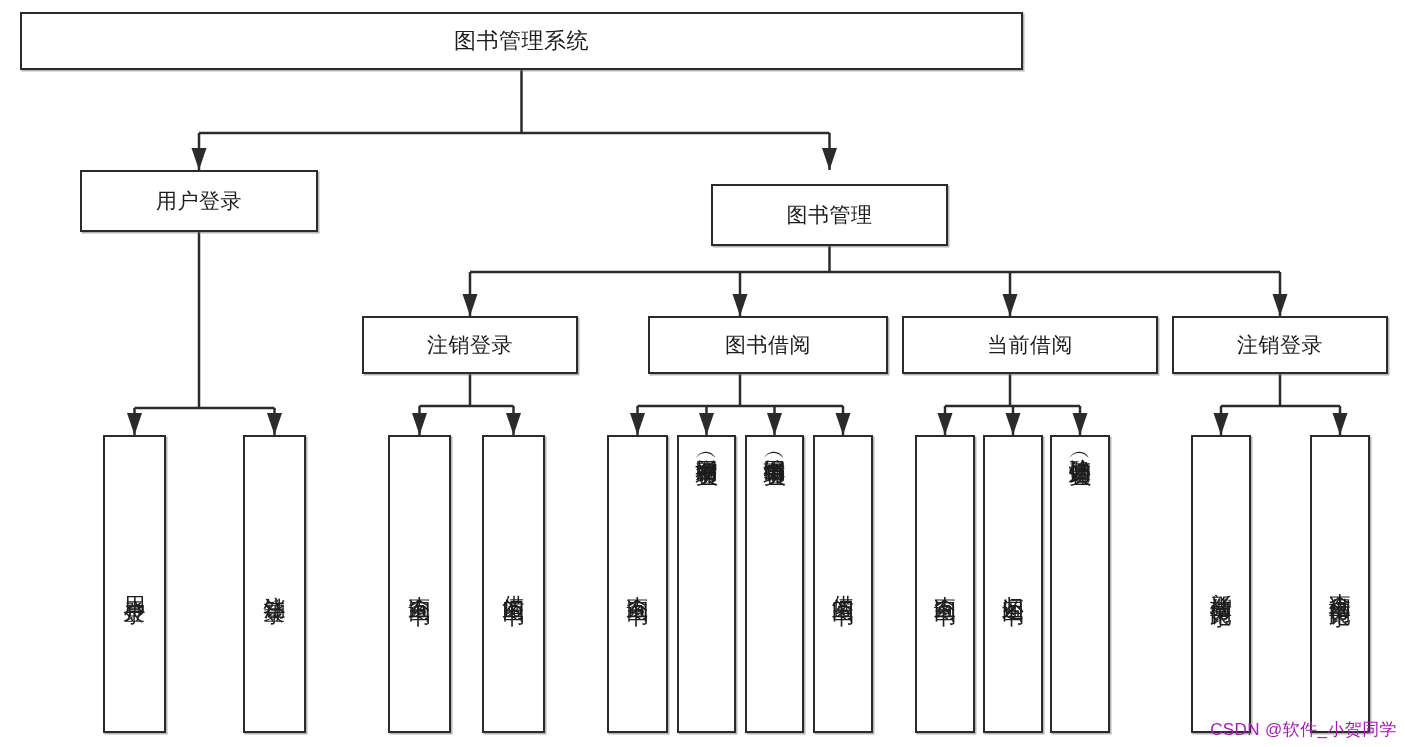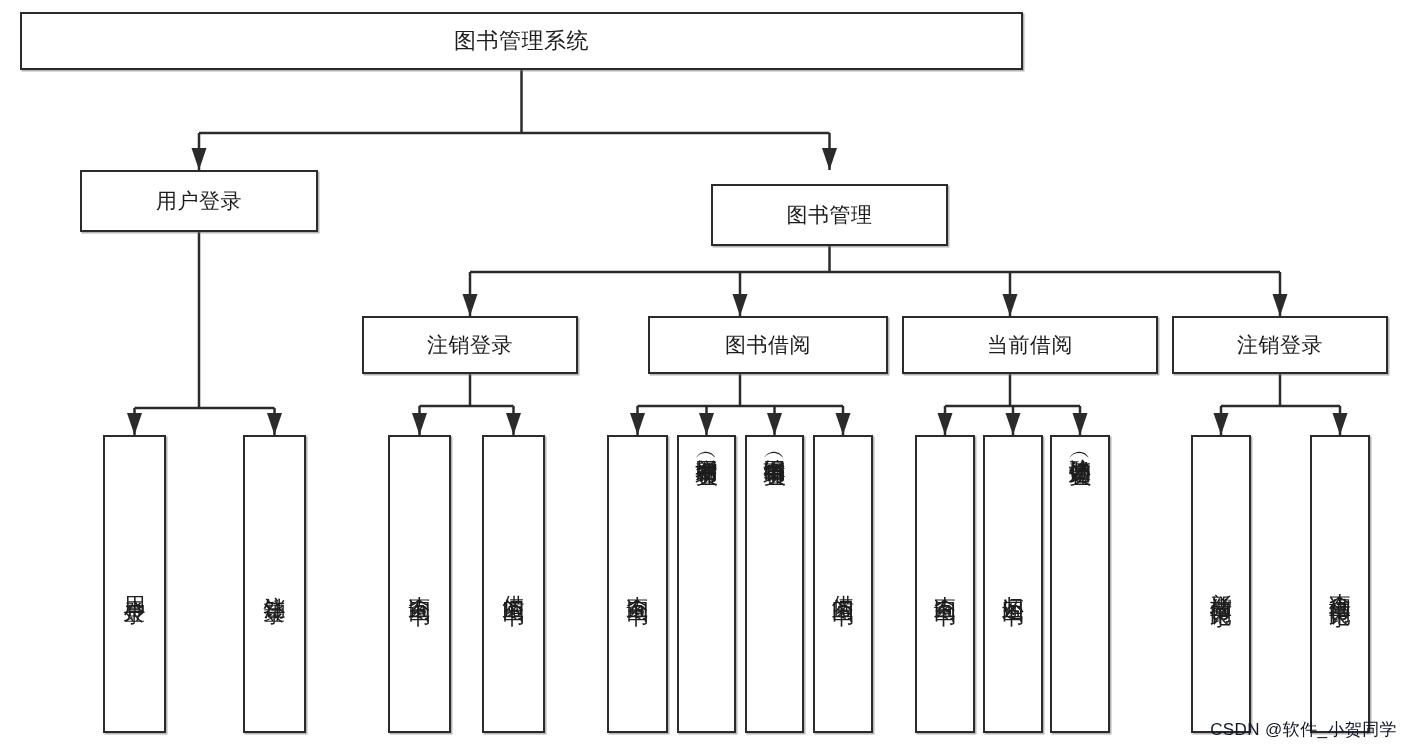--- a/index.html
+++ b/index.html
@@ -65,21 +65,21 @@
   }
   .node.vert.fill .label {
     padding-top: 4px;
     letter-spacing: 1px;
   }
   .watermark {
     position: absolute;
     right: 8px;
     bottom: 6px;
     font-size: 17px;
-    color: #0f172a;
+    color: #a21caf;
     letter-spacing: 0.4px;
     white-space: nowrap;
   }
 </style>
 </head>
 <body>
 
 <div id="canvas">
   <svg id="edges" viewBox="0 0 1405 747">
       <line x1="521.5" y1="70" x2="521.5" y2="133" stroke="#2b2b2b" stroke-width="2.5"></line>

